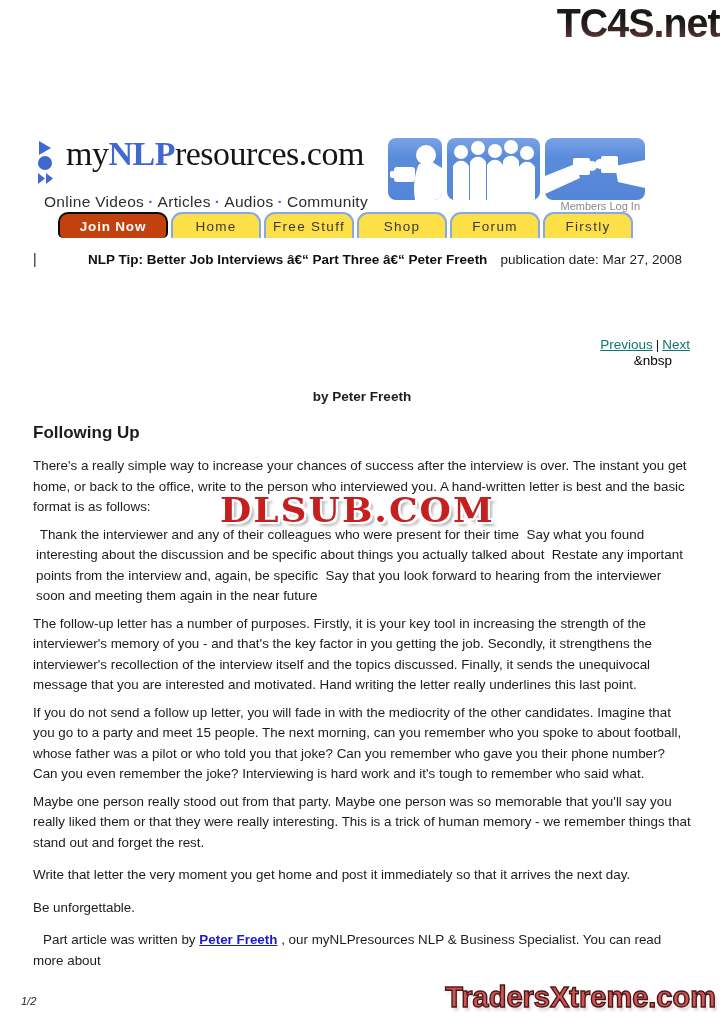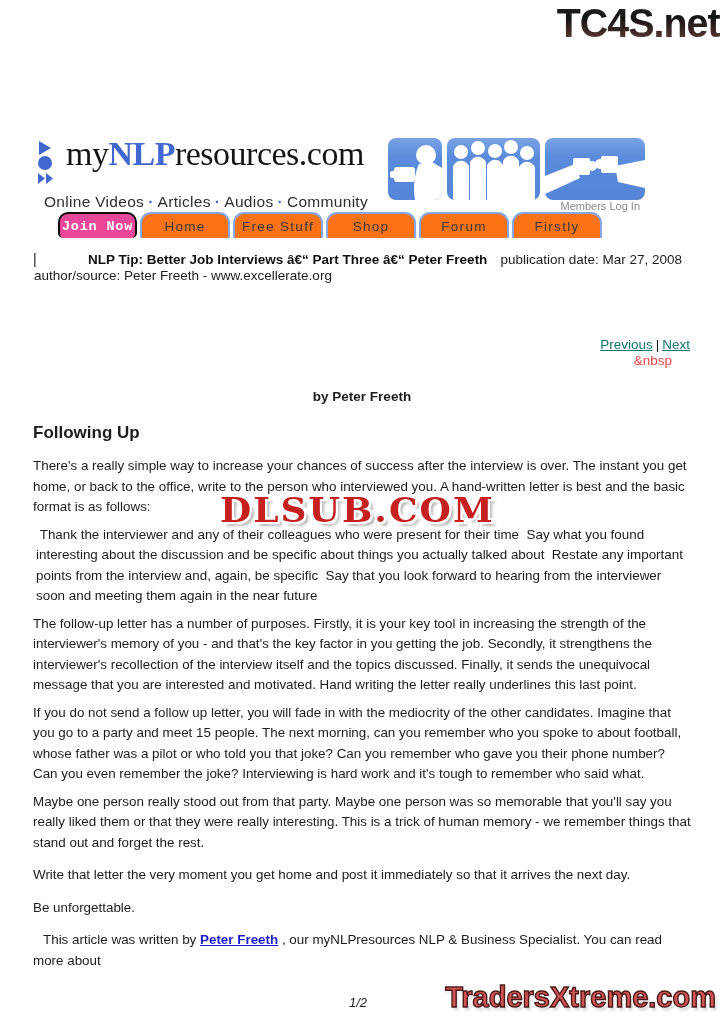--- a/index.html
+++ b/index.html
@@ -34,41 +34,41 @@
     display:flex; align-items:center; justify-content:center; overflow:hidden;
   }
   .tile svg { display:block; }
   .members { position:absolute; top:200px; left:545px; width:95px; text-align:right;
     font-size:11px; color:#8a8a8a; cursor:pointer; }
 
   
   .tabs { position:absolute; top:212px; left:58px; display:flex; gap:3px; height:26px; }
   .tab {
     width:90px; border:2px solid #86a7e8; border-bottom:none;
-    border-radius:11px 11px 0 0; background:#f97316; color:#3a3a3a;
+    border-radius:11px 11px 0 0; background:#fde047; color:#3a3a3a;
     font-size:13.5px; letter-spacing:1.3px;
     display:flex; align-items:center; justify-content:center; cursor:pointer;
   }
   .tab.active {
-    background:#ec4899; border-color:#0a0a0a; color:#ffffff;
-    font-weight:bold; letter-spacing:0.8px; border-radius:10px 10px 5px 5px; width:79px;font-family:Liberation Mono, monospace;
+    background:#c2410c; border-color:#0a0a0a; color:#ffffff;
+    font-weight:bold; letter-spacing:0.8px; border-radius:10px 10px 5px 5px; width:110px;
   }
 
   
   .title-line { position:absolute; top:237px; left:33px; width:658px; text-align:center;
     text-indent:46px; font-size:13.5px; white-space:nowrap;margin-top:15px; }
   .title-bold { font-weight:bold; color:#111; }
   .title-pub { margin-left:13px; color:#1c1c1c; }
   .pipe-line { position:absolute; top:251px; left:33px; font-size:14px; }
   .author-line { position:absolute; top:268px; left:34px; font-size:13.5px; }
 
   .pagination { position:absolute; top:337px; right:34px; text-align:right; font-size:13.5px; }
   .pagination a { color:#0f766e; text-decoration:underline; cursor:pointer; }
   .pagination .divider { padding:0 3px; color:#1c1c1c; }
-  .pagination .nbsp { padding-right:18px; color:#ef4444; margin-top:1px;text-align:right; }
+  .pagination .nbsp { padding-right:18px; color:#000000; margin-top:1px;text-align:right; }
 
   .byline { position:absolute; top:389px; left:33px; width:658px; text-align:center;
     font-size:13.5px; font-weight:bold; }
   .section-heading { position:absolute; top:423px; left:33px; font-size:17px; font-weight:bold; }
 
   
   .body-copy { position:absolute; top:456px; left:33px; width:658px;
     font-size:13.4px; line-height:20.5px; color:#1c1c1c; }
   .body-copy p { margin:0 0 7px 0; }
   .body-copy p.sp { margin-bottom:12px; }
@@ -81,22 +81,22 @@
     position:absolute; top:491px; left:220px; z-index:6;
     font-family:"DejaVu Serif", serif; font-weight:bold; font-size:36px;
     letter-spacing:2px; color:#c51f1f; transform:scaleY(0.92); transform-origin:left top;
     text-shadow:
       -2px -2px 0 #ffffff, 2px -2px 0 #ffffff, -2px 2px 0 #ffffff, 2px 2px 0 #ffffff,
       0 -2px 0 #ffffff, 0 2px 0 #ffffff, -2px 0 0 #ffffff, 2px 0 0 #ffffff,
       4px 4px 3px #b5b5b5;
   }
 
   
-  .page-number { position:absolute; top:995px; left:33px; width:650px; text-align:center;
-    font-size:13px; font-style:italic; color:#222; }
+  .page-number { position:absolute; top:995px; left:21px; width:650px; text-align:left;
+    font-size:11px; font-style:italic; color:#222; }
   .wm-bottom {
     position:absolute; top:981px; right:8px; z-index:6;
     font-size:29px; font-weight:bold; letter-spacing:0px; color:#cf5555;
     -webkit-text-stroke:1.4px #4a1818;
     text-shadow: 0 0 4px #ffffff, 0 0 7px #ffffff, 0 0 9px #ffffff, 2px 3px 3px #bbbbbb;
   }
 </style>
 </head>
 <body>
 
@@ -169,42 +169,41 @@
     <div class="tab">Free Stuff</div>
     <div class="tab">Shop</div>
     <div class="tab">Forum</div>
     <div class="tab">Firstly</div>
   </div>
 
   <div class="title-line">
     <span class="title-bold">NLP Tip: Better Job Interviews â€“ Part Three â€“ Peter Freeth</span><span class="title-pub">publication date: Mar 27, 2008</span>
   </div>
   <div class="pipe-line">|</div>
-  <div class="author-line">author/source: Peter Freeth - www.excellerate.org</div>
 
   <div class="pagination">
     <div>
       <a>Previous</a><span class="divider">|</span><a>Next</a>
     </div>
     <div class="nbsp">&amp;nbsp</div>
   </div>
 
   <div class="byline">by Peter Freeth</div>
   <div class="section-heading">Following Up</div>
 
   <div class="body-copy">
     <p>There's a really simple way to increase your chances of success after the interview is over. The instant you get home, or back to the office, write to the person who interviewed you. A hand-written letter is best and the basic format is as follows:</p>
     <p class="hanging"> Thank the interviewer and any of their colleagues who were present for their time  Say what you found interesting about the discussion and be specific about things you actually talked about  Restate any important points from the interview and, again, be specific  Say that you look forward to hearing from the interviewer soon and meeting them again in the near future</p>
     <p>The follow-up letter has a number of purposes. Firstly, it is your key tool in increasing the strength of the interviewer's memory of you - and that's the key factor in you getting the job. Secondly, it strengthens the interviewer's recollection of the interview itself and the topics discussed. Finally, it sends the unequivocal message that you are interested and motivated. Hand writing the letter really underlines this last point.</p>
     <p>If you do not send a follow up letter, you will fade in with the mediocrity of the other candidates. Imagine that you go to a party and meet 15 people. The next morning, can you remember who you spoke to about football, whose father was a pilot or who told you that joke? Can you remember who gave you their phone number? Can you even remember the joke? Interviewing is hard work and it's tough to remember who said what.</p>
     <p class="sp">Maybe one person really stood out from that party. Maybe one person was so memorable that you'll say you really liked them or that they were really interesting. This is a trick of human memory - we remember things that stand out and forget the rest.</p>
     <p class="sp">Write that letter the very moment you get home and post it immediately so that it arrives the next day.</p>
     <p class="sp">Be unforgettable.</p>
     <div class="footer-note">
-      <span>This article was written by</span>
+      <span>Part article was written by</span>
       <a>Peter Freeth</a>
       <span>, our myNLPresources NLP &amp; Business Specialist. You can read more about</span>
     </div>
   </div>
 
   <div class="wm-mid">DLSUB.COM</div>
 
   <div class="page-number">1/2</div>
   <div class="wm-bottom">TradersXtreme.com</div>
 

